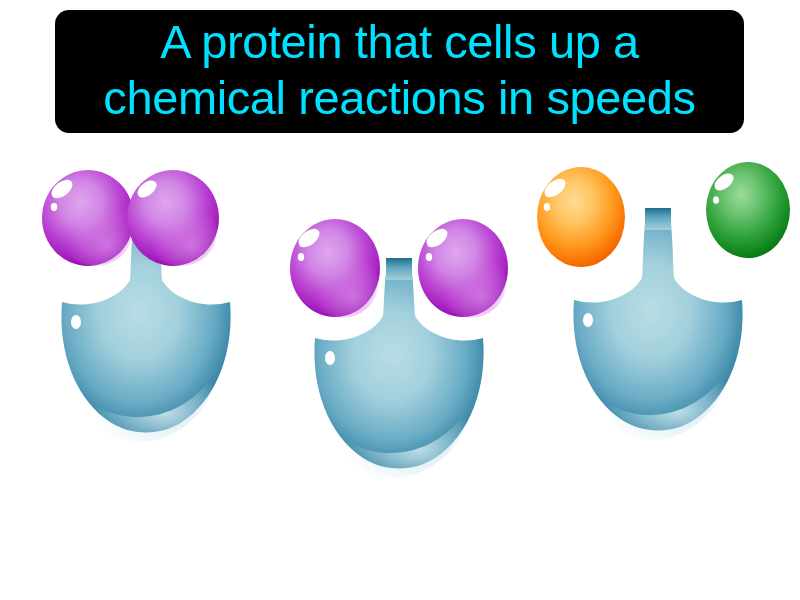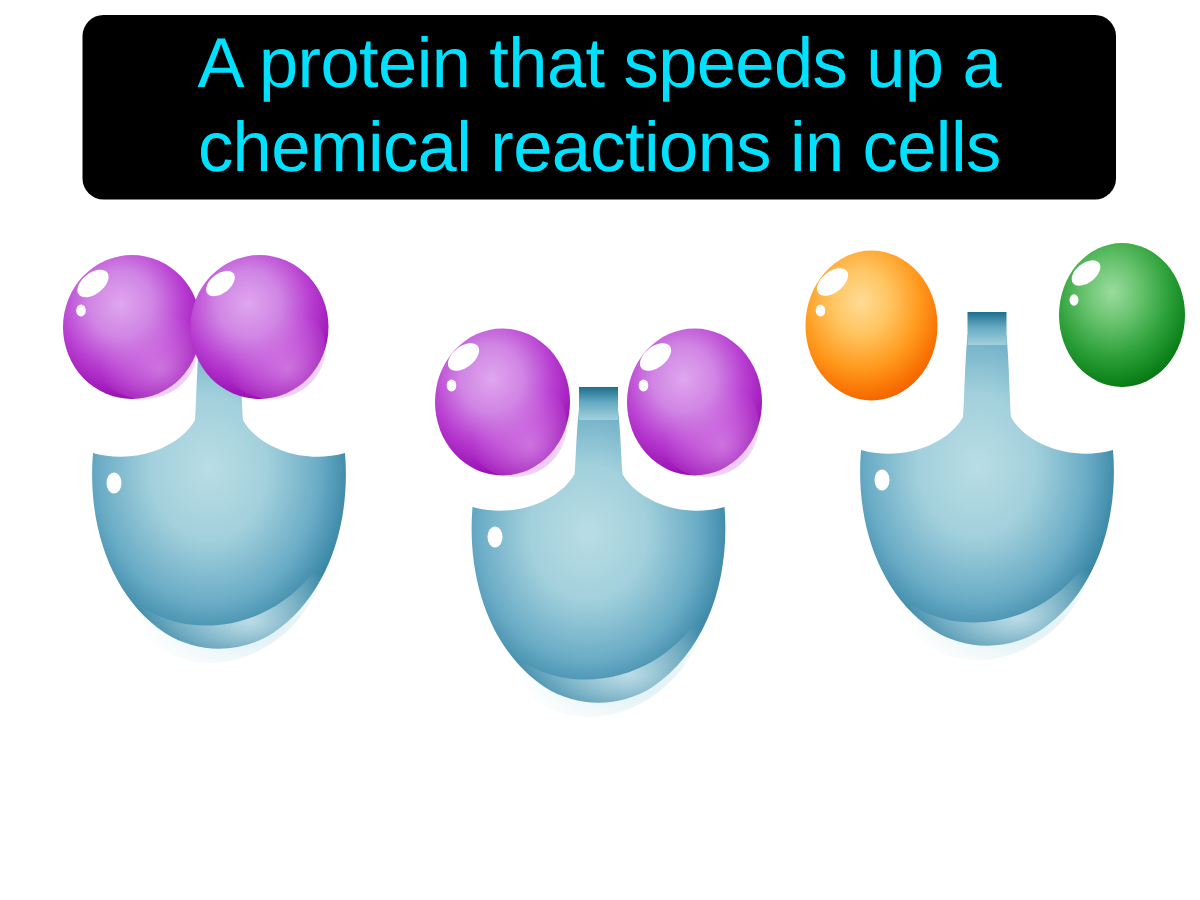--- a/index.html
+++ b/index.html
@@ -74,22 +74,22 @@
     height: 100%;
     overflow: visible;
   }
 </style>
 </head>
 <body>
 
 <div id="stage">
 
   <div id="definition-banner">
-    <div class="banner-line">A protein that speeds up a</div>
-    <div class="banner-line">chemical reactions in cells</div>
+    <div class="banner-line">A protein that cells up a</div>
+    <div class="banner-line">chemical reactions in speeds</div>
   </div>
 
   <div id="illustration">
 
     <svg width="0" height="0" style="position:absolute;" aria-hidden="true">
       <defs>
         <radialGradient id="gPurple" cx="42%" cy="34%" r="72%">
           <stop offset="0%" stop-color="#e0a6ef"></stop>
           <stop offset="32%" stop-color="#d085e4"></stop>
           <stop offset="62%" stop-color="#b93fd2"></stop>

